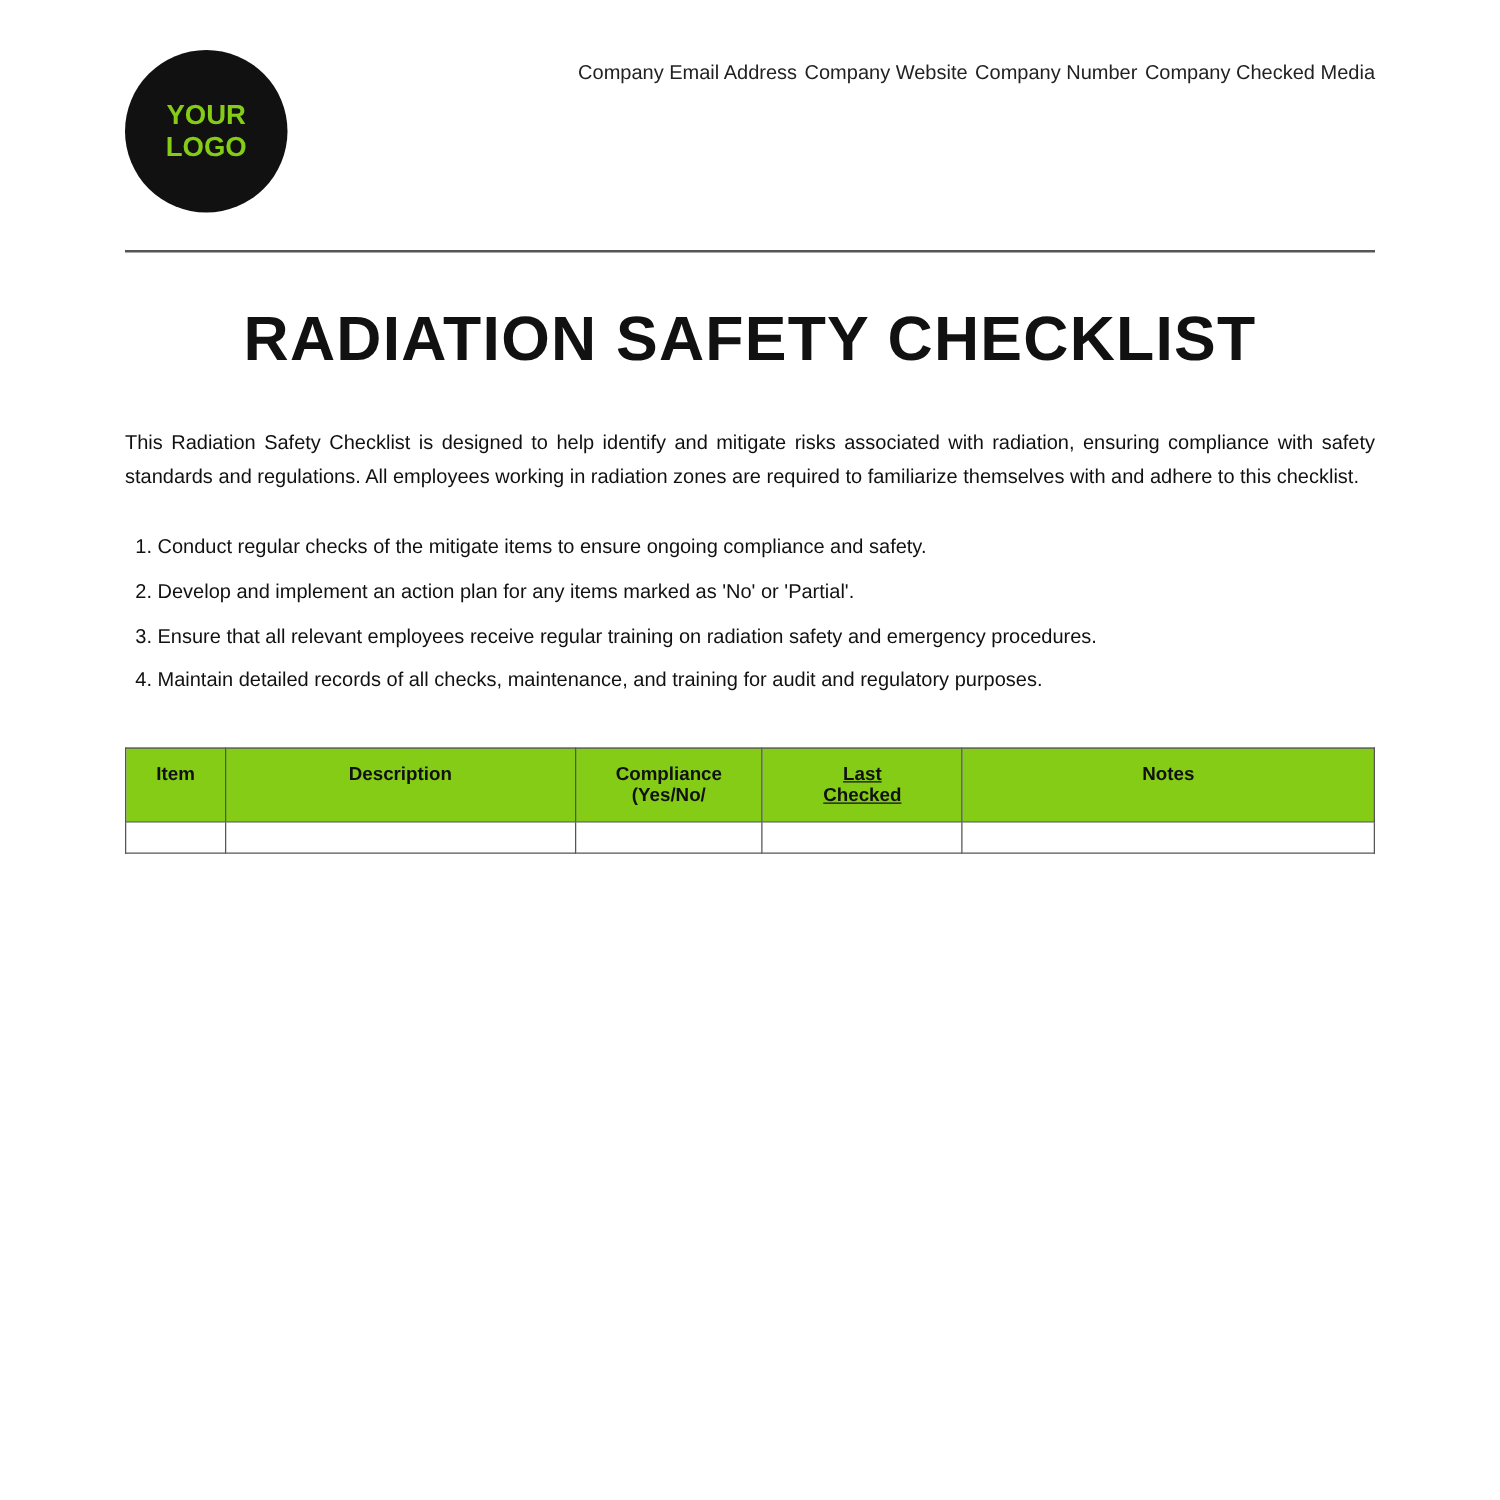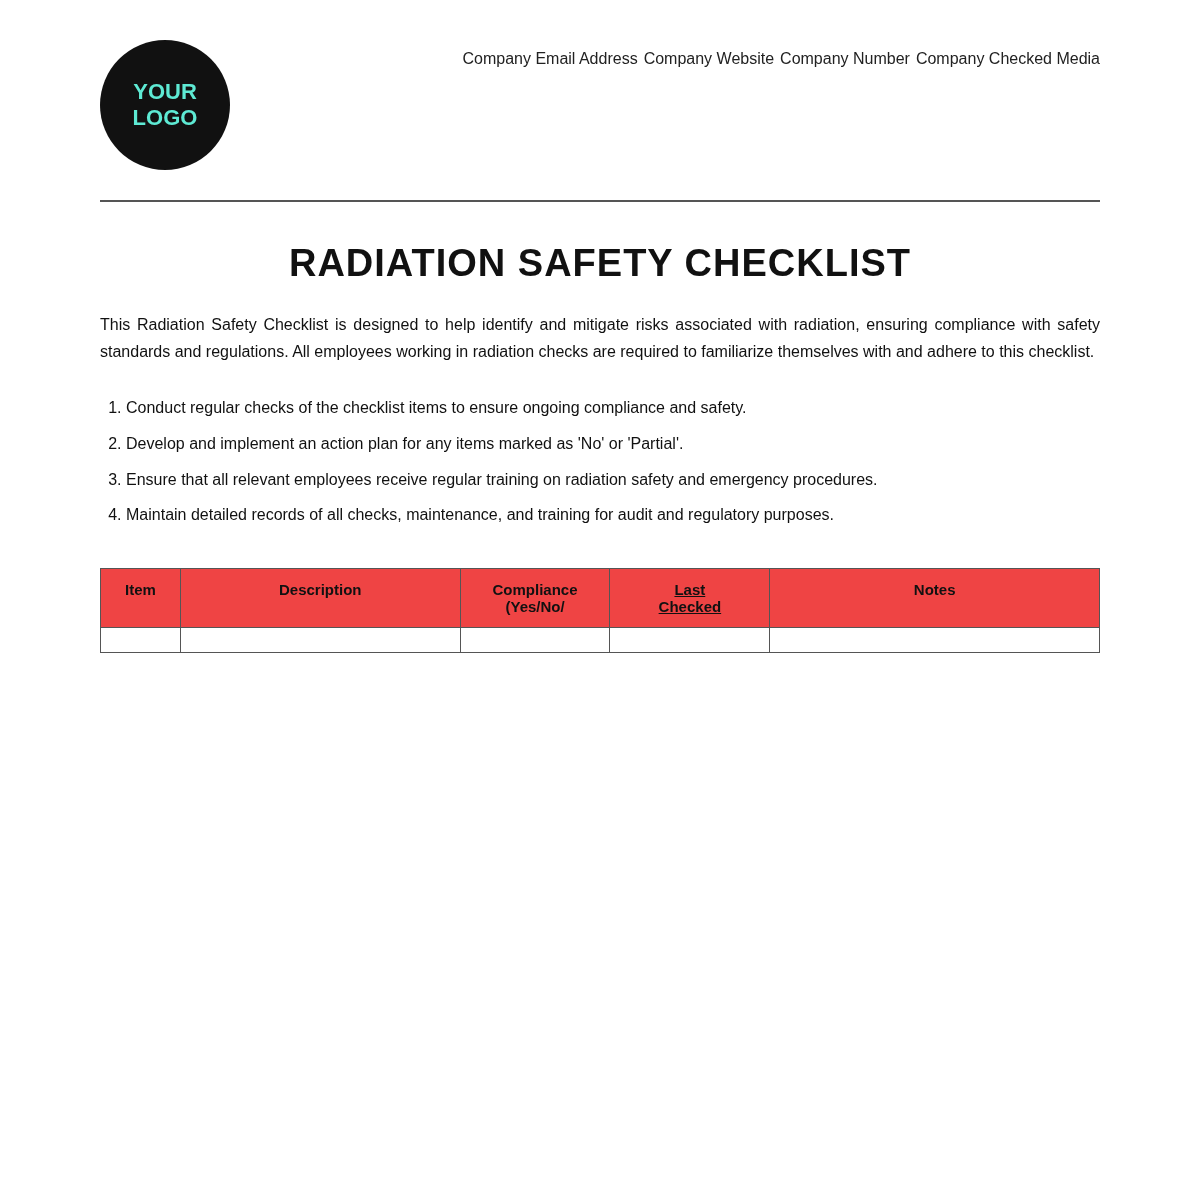--- a/index.html
+++ b/index.html
@@ -33,21 +33,21 @@
 
     .logo-circle {
       width: 130px;
       height: 130px;
       border-radius: 50%;
       background: #111;
       display: flex;
       flex-direction: column;
       align-items: center;
       justify-content: center;
-      color: #5eead4;
+      color: #84cc16;
       font-size: 22px;
       font-weight: bold;
       line-height: 1.2;
       text-align: center;
       flex-shrink: 0;
     }
 
     .company-info {
       text-align: right;
       display: flex;
@@ -63,24 +63,24 @@
 
     .divider {
       border: none;
       border-top: 2px solid #555;
       margin: 10px 0 30px 0;
     }
 
     
     .doc-title {
       text-align: center;
-      font-size: 38px;
+      font-size: 50px;
       font-weight: 900;
       letter-spacing: 1px;
-      margin: 40px 0 26px 0;
+      margin: 40px 0 41px 0;
       color: #111;
     }
 
     
     .intro-text {
       font-size: 16px;
       line-height: 1.7;
       text-align: justify;
       margin-bottom: 30px;
       color: #111;
@@ -120,21 +120,21 @@
       border: 1.5px solid #555;
       padding: 12px 14px;
       font-size: 15px;
       text-align: left;
       vertical-align: top;
       color: #111;
     }
 
     .checklist-table th {
       font-weight: bold;
-      background: #ef4444;
+      background: #84cc16;
       text-align: center;
     }
 
     .col-item { width: 8%; text-align: center; }
     .col-desc { width: 28%; }
     .col-compliance { width: 15%; text-align: center; }
     .col-last { width: 16%; text-align: center; text-decoration: underline; }
     .col-notes { width: 33%; margin-top: 28px; }
   </style>
 </head>
@@ -153,25 +153,25 @@
         <div class="company-info-item">Company Website</div>
         <div class="company-info-item">Company Number</div>
         <div class="company-info-item">Company Checked Media</div>
       </div>
   </div>
 
   <hr class="divider">
 
   <h1 class="doc-title">RADIATION SAFETY CHECKLIST</h1>
 
-  <p class="intro-text">This Radiation Safety Checklist is designed to help identify and mitigate risks associated with radiation, ensuring compliance with safety standards and regulations. All employees working in radiation checks are required to familiarize themselves with and adhere to this checklist.</p>
+  <p class="intro-text">This Radiation Safety Checklist is designed to help identify and mitigate risks associated with radiation, ensuring compliance with safety standards and regulations. All employees working in radiation zones are required to familiarize themselves with and adhere to this checklist.</p>
 
   <ol class="instructions-list">
 
-  <li>Conduct regular checks of the checklist items to ensure ongoing compliance and safety.</li>
+  <li>Conduct regular checks of the mitigate items to ensure ongoing compliance and safety.</li>
       <li>Develop and implement an action plan for any items marked as 'No' or 'Partial'.</li>
       <li>Ensure that all relevant employees receive regular training on radiation safety and emergency procedures.</li>
       <li>Maintain detailed records of all checks, maintenance, and training for audit and regulatory purposes.</li>
     </ol>
 
   <table class="checklist-table">
     <thead>
       <tr>
         <th class="col-item">Item</th>
         <th class="col-desc">Description</th>

